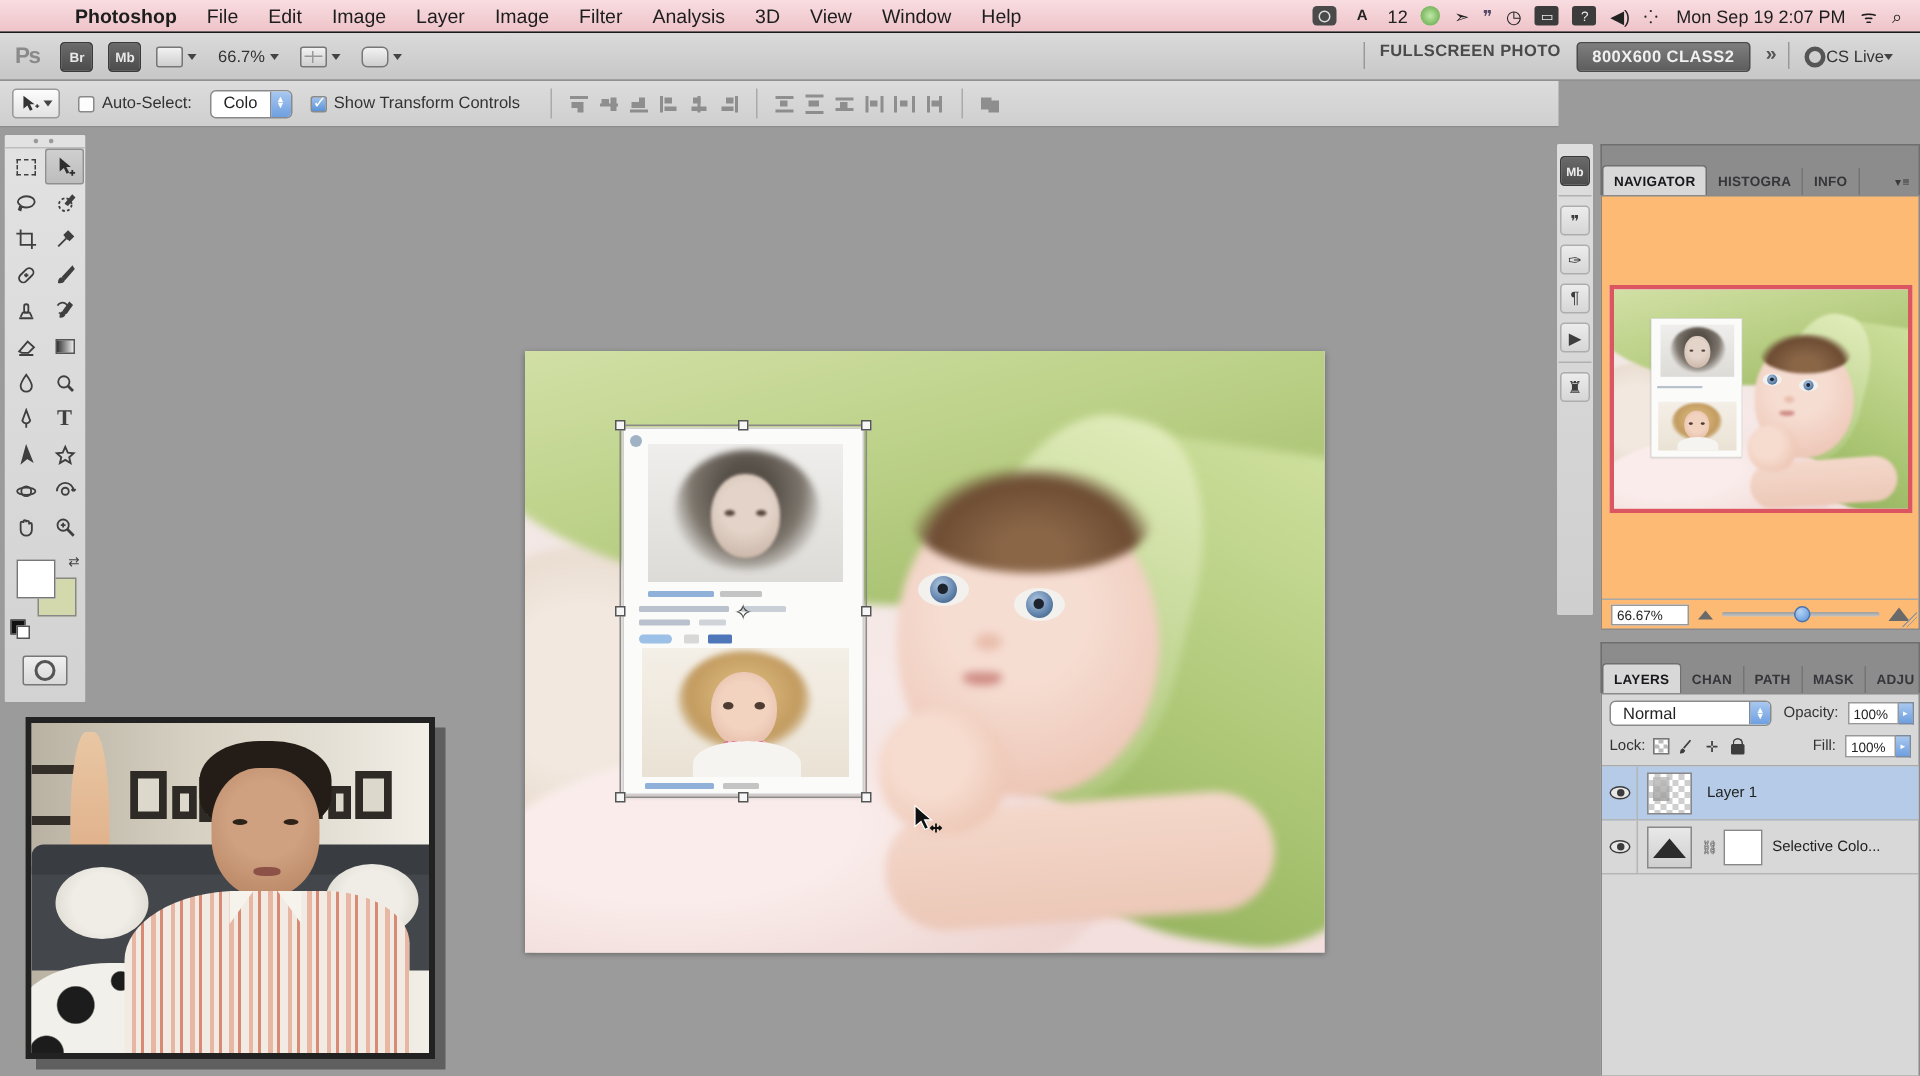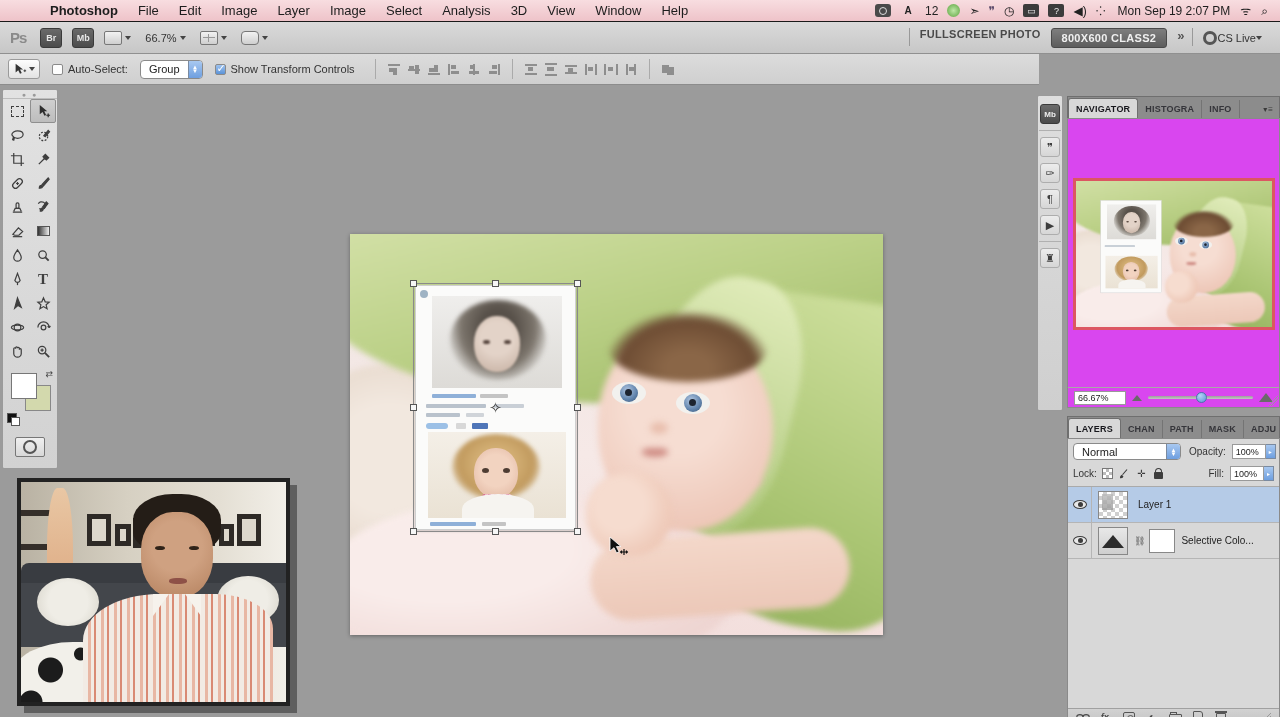--- a/index.html
+++ b/index.html
@@ -244,29 +244,29 @@
     display:flex; flex-direction:column; align-items:center; padding-top:8px; gap:6px; }
   .dock-icon { width:20px; height:20px; display:flex; align-items:center; justify-content:center;
     font-size:11px; color:#3d3d3d; border:1px solid #adadad; border-radius:3px;
     background:linear-gradient(#ececec,#d6d6d6); }
   .dock-sep { width:22px; height:1px; background:#b0b0b0; }
   .dock-icon.mb { background:linear-gradient(#6a6a6a,#4c4c4c); color:#eee; font-weight:bold;
     font-size:8px; border-color:#3a3a3a; }
 
   
   .panels { position:absolute; left:1067px; top:11px; width:213px; height:621px; }
-  .tabsrow { display:flex; align-items:flex-end; height:22px; background:#8c8c8c;
+  .tabsrow { display:flex; align-items:flex-end; height:34px; background:#8c8c8c;
     border:1px solid #6f6f6f; border-bottom:none; }
   .ptab { font-size:9px; font-weight:bold; color:#35353a; padding:4px 7px 4px;
     border-right:1px solid #747474; letter-spacing:.2px; white-space:nowrap; }
   .ptab.active { background:#d8d8d8; color:#17171c; border-radius:3px 3px 0 0;
     border:1px solid #6f6f6f; border-bottom:none; padding-top:5px; }
   .pmenu { margin-left:auto; color:#3a3a3a; font-size:8px; padding:4px 5px; letter-spacing:1px; }
 
-  .navpanel-body { position:relative; background:#d946ef; border:1px solid #8a8a8a;
+  .navpanel-body { position:relative; background:#fdba74; border:1px solid #8a8a8a;
     height:290px; }
   .navthumb { position:absolute; left:5px; top:59px; width:202px; height:152px;
     border:3px solid #dc5662; overflow:hidden; background:#fff; }
   .navthumb .scene { transform:scale(0.378); transform-origin:0 0; }
   .navzoom { position:absolute; left:0; bottom:0; width:100%; height:20px;
     display:flex; align-items:center; gap:6px; padding:0 6px; border-top:1px solid #a8a8a8; }
   .navzoom .field { width:52px; height:14px; background:#fff; border:1px solid #999;
     font-size:9px; color:#222; padding-left:3px; line-height:13px; }
   .mountain { width:0; height:0; border-left:5px solid transparent; border-right:5px solid transparent;
     border-bottom:6px solid #6a6a6a; }
@@ -344,21 +344,21 @@
 <div class="screen">
 
   <div class="menubar">
     <span class="apple"></span>
     <span class="mitem bold">Photoshop</span>
     <span class="mitem">File</span>
     <span class="mitem">Edit</span>
     <span class="mitem">Image</span>
     <span class="mitem">Layer</span>
     <span class="mitem">Image</span>
-    <span class="mitem">Select</span>
+    <span class="mitem">Filter</span>
     <span class="mitem">Analysis</span>
     <span class="mitem">3D</span>
     <span class="mitem">View</span>
     <span class="mitem">Window</span>
     <span class="mitem">Help</span>
     <span class="spacer"></span>
     <span class="statusicons">
       <span class="sicon cam"></span>
       <span class="sicon" style="font-weight:bold;">A</span>
       <span class="glyph">12</span>
@@ -416,21 +416,21 @@
           <path d="M3,2 L3,12 L6,9.5 L8,13.5 L10,12.5 L8,8.5 L11.5,8.5 Z" fill="#333"></path>
           <path d="M12,10 h3 M13.5,8.5 v3" stroke="#333" stroke-width="1"></path>
         </svg>
       <span class="dd-arrow"></span>
     </span>
     <span class="checkrow">
       <span class="cb"></span>
       <span>Auto-Select:</span>
     </span>
     <span class="select" style="height:19px;">
-      <span class="val">Group</span>
+      <span class="val">Colo</span>
       <span class="stepper">
           <span>▲</span>
           <span>▼</span>
         </span>
     </span>
     <span style="width:12px;"></span>
     <span class="checkrow">
       <span class="cb checked"></span>
       <span>Show Transform Controls</span>
     </span>

